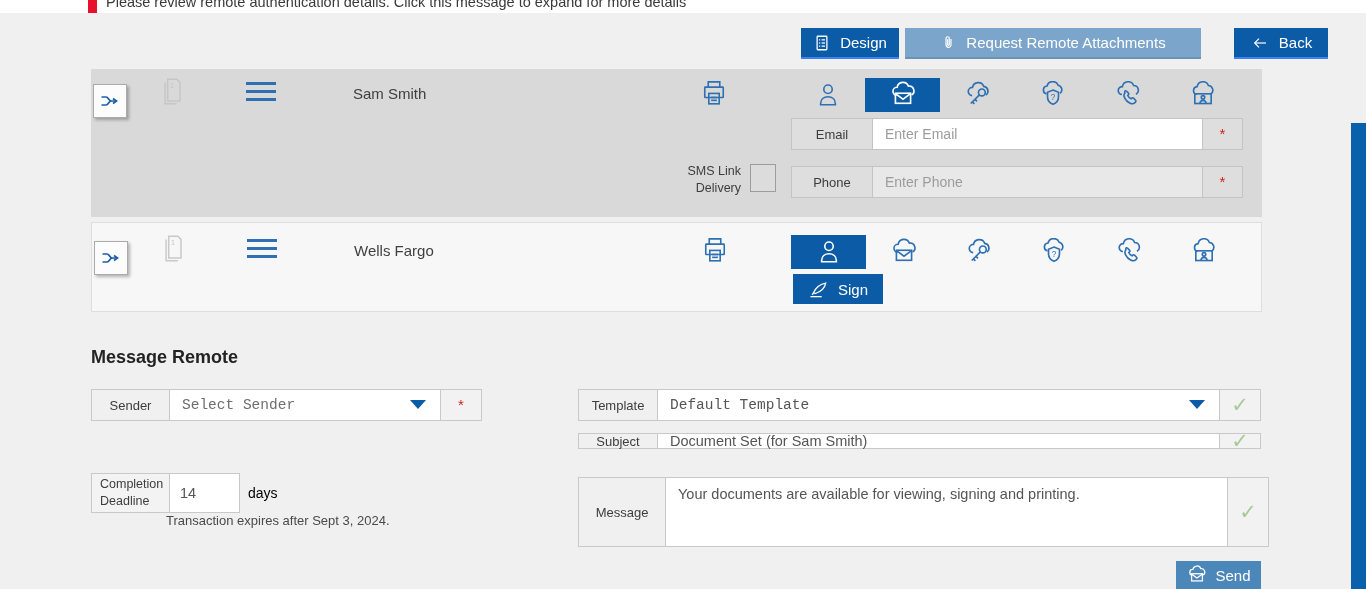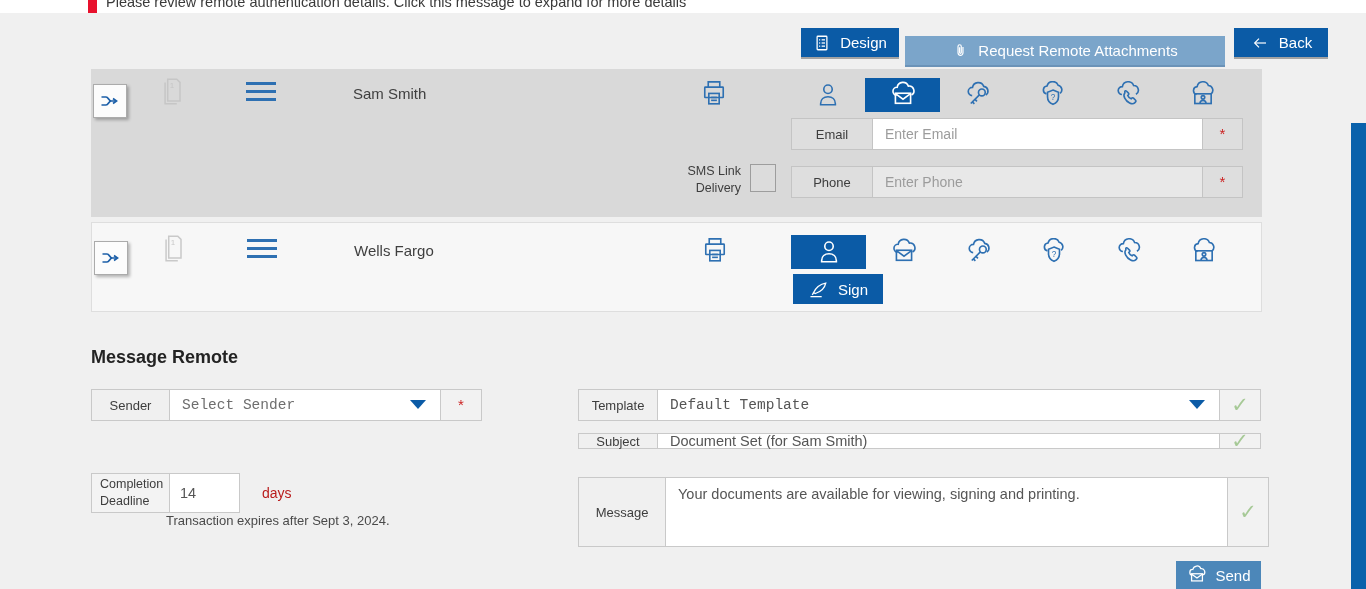--- a/index.html
+++ b/index.html
@@ -13,21 +13,21 @@
   .abs { position:absolute; }
 
   
   .alert-band { left:0; top:0; width:1366px; height:13px; background:#ffffff; overflow:hidden; cursor:pointer; }
   .alert-red { position:absolute; left:88px; top:0; width:9px; height:13px; background:#e8112d; }
   .alert-text { position:absolute; left:106px; top:-6px; font-size:14.5px; color:#3a3a3a; white-space:nowrap; }
 
   
   .tb-btn { display:flex; align-items:center; justify-content:center; gap:9px;
             color:#fff; font-size:15px; height:31px; cursor:pointer; }
-  .tb-dark { background:#0b5ba6; border-bottom:2px solid #a3a3a3; }
+  .tb-dark { background:#0b5ba6; border-bottom:2px solid #3b82f6; }
   .tb-mid  { background:#7ba5ca; border-bottom:2px solid #6b93b8; }
 
   
   .recip-row { left:91px; width:1171px; }
   .row-gray  { background:#d9d9d9; }
   .row-light { background:#f7f7f7; border:1px solid #dedede; }
 
   .merge-btn { position:absolute; width:34px; height:34px; background:#fcfcfc;
                border:1px solid #ababab; box-shadow:2px 2px 3px rgba(0,0,0,.28);
                display:flex; align-items:center; justify-content:center; color:#1c5fa8; cursor:pointer; }
@@ -67,21 +67,21 @@
   .chk-cell { width:41px; background:#f2f2f2; border:1px solid #c9c9c9; border-left:none;
               display:flex; align-items:center; justify-content:center; }
   .check { color:#a6c996; font-size:21px; font-weight:400; }
   .dd-text { font-size:14.5px; color:#6e6e6e; padding-left:12px; flex:1;font-family:Liberation Mono, monospace; }
   .caret { margin-right:14px; }
   .wh-input { border:none; outline:none; flex:1; padding:0 12px; font-size:14.5px;
               font-family:"Liberation Sans", sans-serif; color:#555; background:transparent; }
   .msg-area { width:562px; height:70px; border:1px solid #c9c9c9; border-left:none; resize:none;
               outline:none; padding:8px 12px; font-size:14.5px; font-family:"Liberation Sans", sans-serif;
               color:#555; background:#fff; }
-  .days-txt { align-self:center; margin-left:22px; font-size:14px; color:#b91c1c; }
+  .days-txt { align-self:center; margin-left:8px; font-size:14px; color:#000000; }
   .expiry { left:166px; top:513px; font-size:13px; color:#4a4a4a; }
 
   .send-btn { left:1176px; top:561px; width:85px; height:28px; background:#4c87b9; color:#fff;
               display:flex; align-items:center; justify-content:center; gap:7px; font-size:15px; cursor:pointer; }
 
   .side-bar { left:1351px; top:123px; width:15px; height:466px; background:#0961ab; }
 
   svg { display:block; }
 </style>
 </head>
@@ -100,21 +100,21 @@
         <line x1="11.5" y1="7.8" x2="16" y2="7.8"></line>
       <rect x="8" y="11.2" width="1.6" height="1.6" fill="#fff" stroke="none"></rect>
         <line x1="11.5" y1="12" x2="16" y2="12"></line>
       <rect x="8" y="15.4" width="1.6" height="1.6" fill="#fff" stroke="none"></rect>
         <line x1="11.5" y1="16.2" x2="16" y2="16.2"></line>
     </svg>
   </span>
   <span>Design</span>
 </div>
 
-<div class="abs tb-btn tb-mid" style="left:905px;top:36px;width:320px;">
+<div class="abs tb-btn tb-mid" style="left:905px;top:28px;width:296px;">
   <span>
     <svg width="17" height="19" viewBox="0 0 24 24" fill="none" stroke="#fff" stroke-width="1.7">
       <path d="M15.5 7v8.3a3.5 3.5 0 0 1-7 0V6.2a2.3 2.3 0 0 1 4.6 0v8.6a1.2 1.2 0 0 1-2.4 0V7.5"></path>
     </svg>
   </span>
   <span>Request Remote Attachments</span>
 </div>
 
 <div class="abs tb-btn tb-dark" style="left:1234px;top:28px;width:94px;">
   <span>

